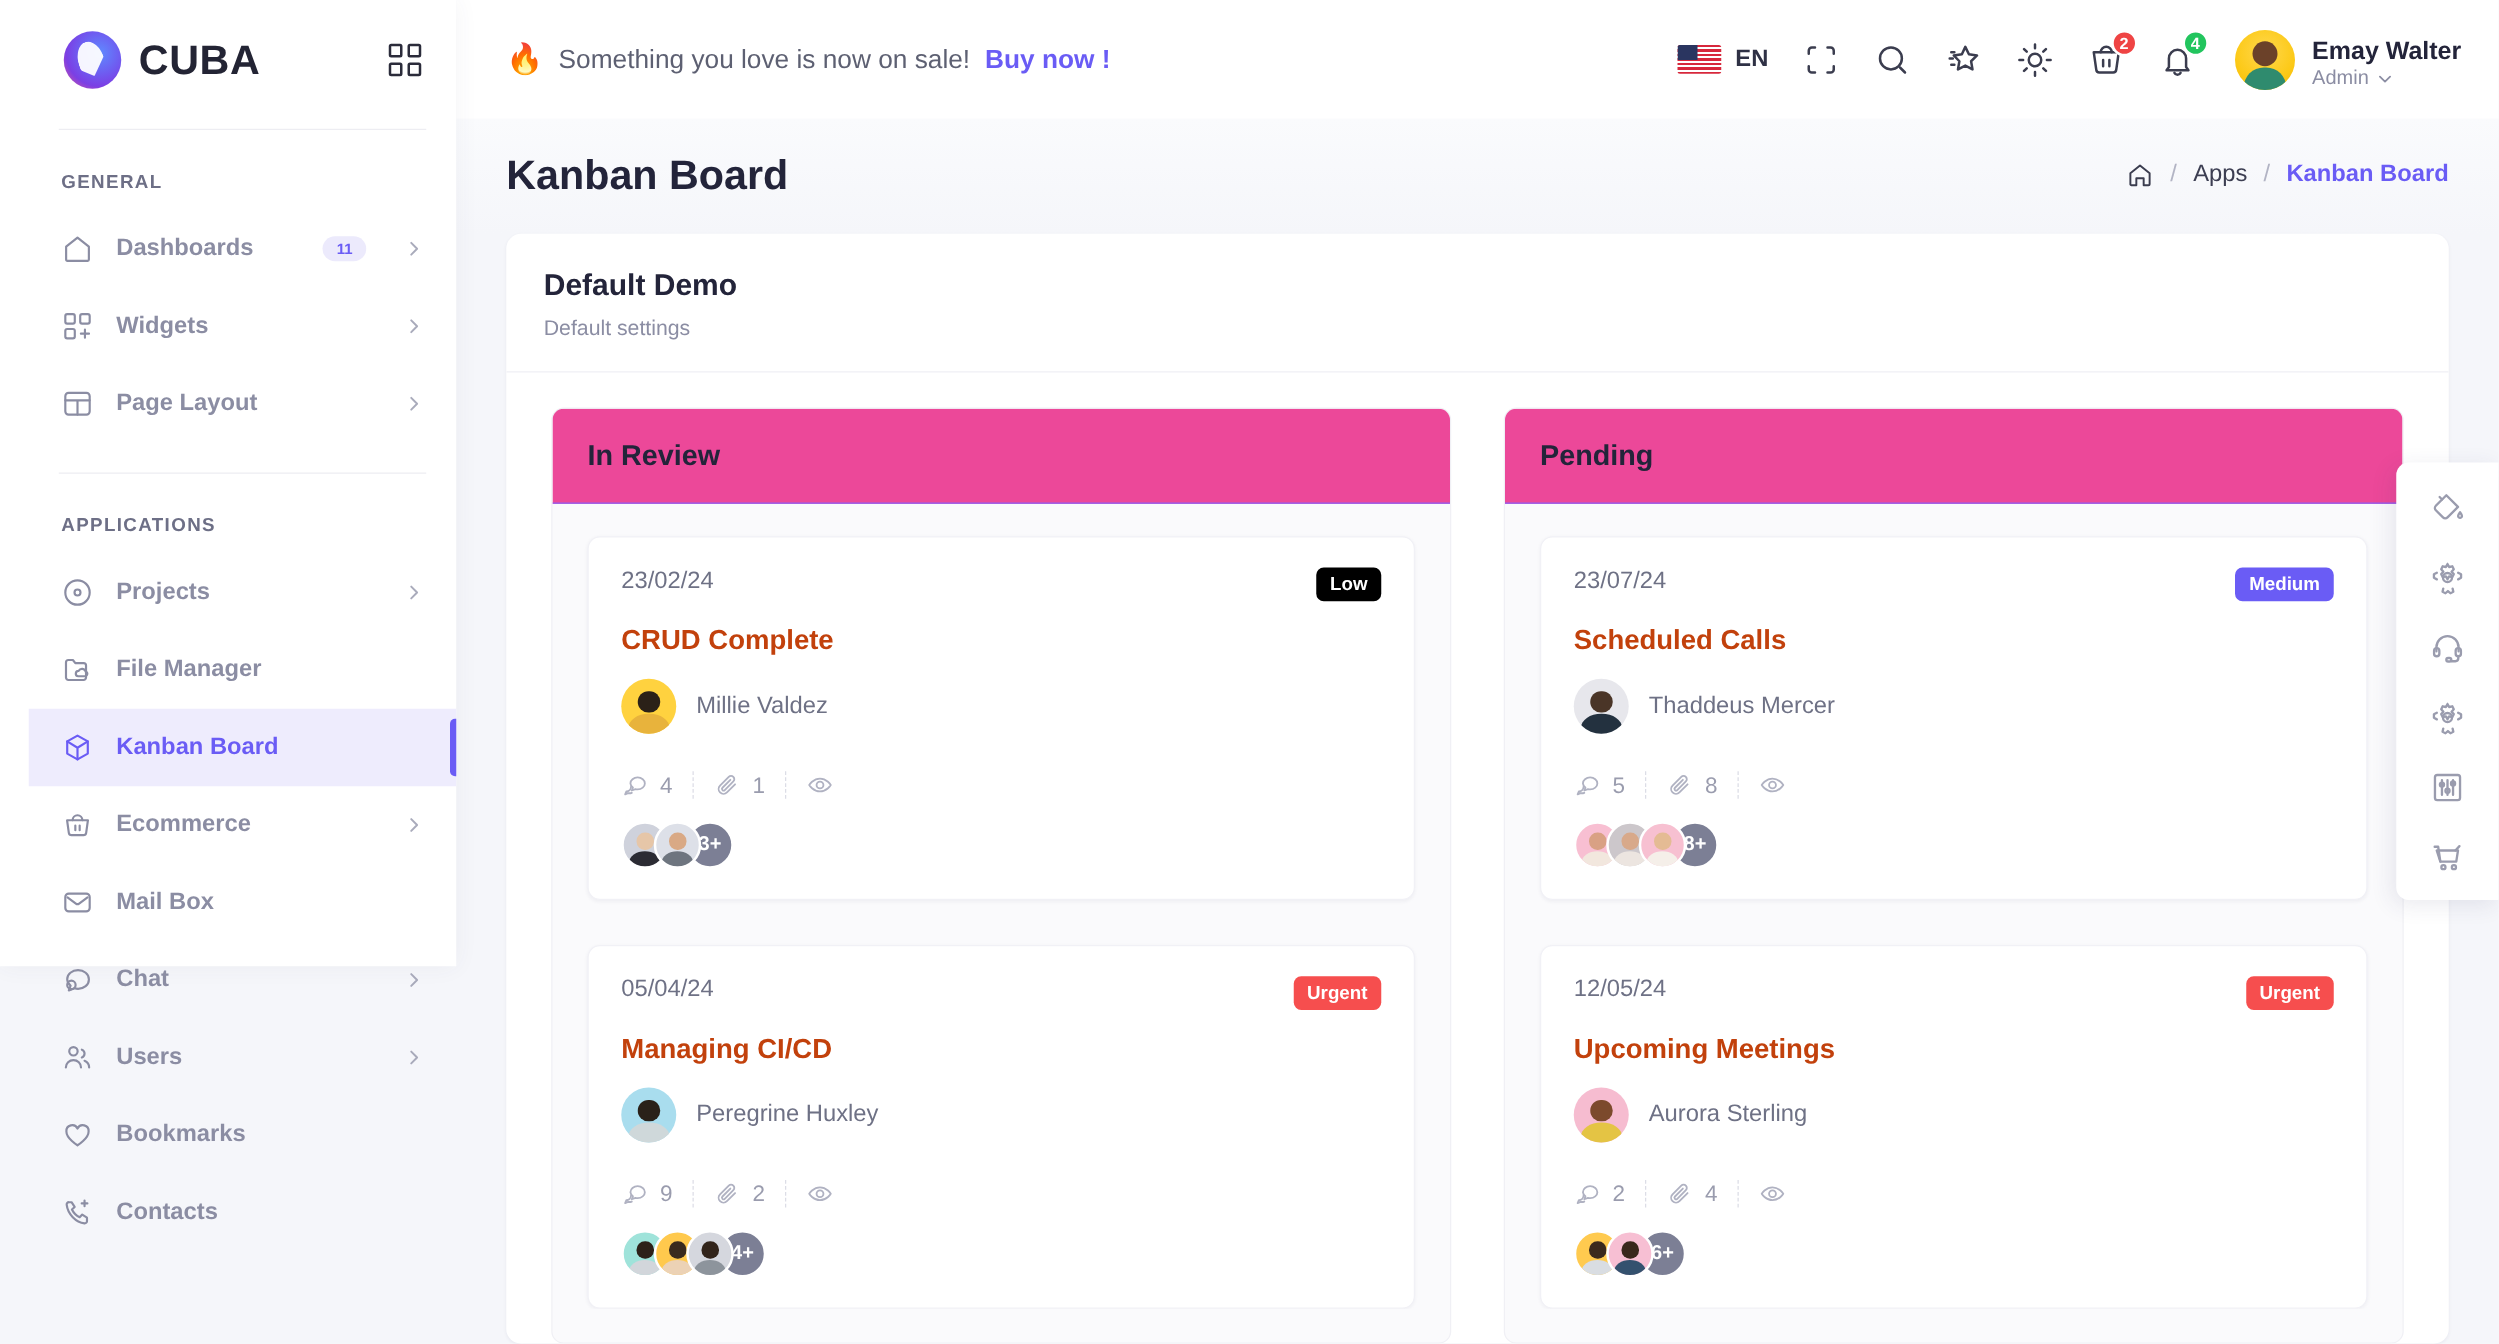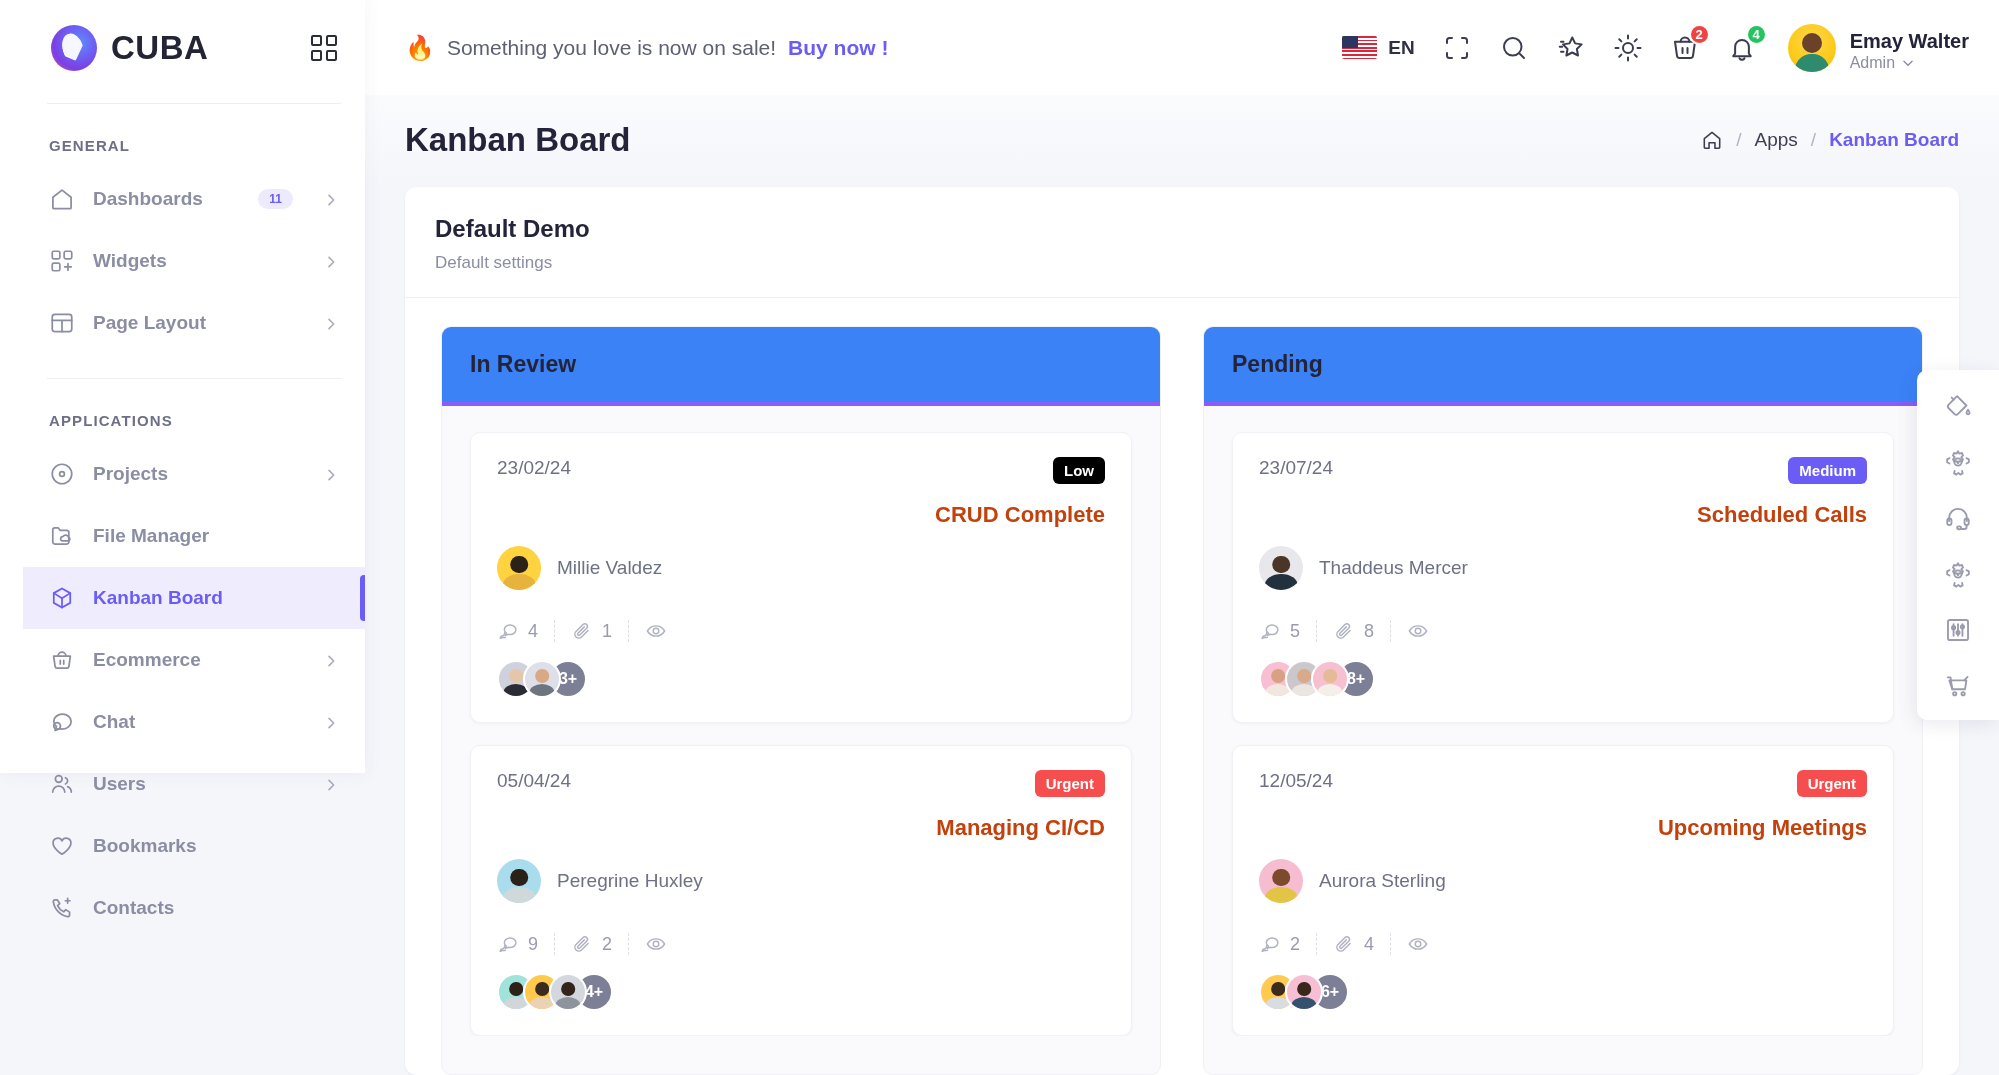--- a/index.html
+++ b/index.html
@@ -144,25 +144,25 @@
   .panel-title { font-size: 24px; font-weight: 700; color: #23243a; }
   .panel-sub { font-size: 17px; color: #8b8da3; margin-top: 10px; }
 
   .columns { display: flex; gap: 42px; padding: 28px 36px 0; flex: 1 1 auto; min-height: 0; overflow: hidden; }
   .column {
     flex: 1 1 0; min-width: 0; background: #fafafc;
     border-radius: 10px; border: 1px solid #f0f0f5;
     display: flex; flex-direction: column; overflow: hidden;
   }
   .column-head {
-    padding: 24px 28px; border-bottom: 4px solid #8b5cf6;
-    background: #3b82f6;
+    padding: 24px 28px; border-bottom: 1px solid #8b5cf6;
+    background: #ec4899;
   }
   .column-title { font-size: 23px; font-weight: 700; color: #23243a; }
-  .column-body { padding: 26px 28px 0; display: flex; flex-direction: column; gap: 22px; overflow: hidden; text-align: right; }
+  .column-body { padding: 26px 28px 0; display: flex; flex-direction: column; gap: 36px; overflow: hidden; }
 
   .card {
     background: #fff; border-radius: 10px; border: 1px solid #f1f1f6;
     box-shadow: 0 1px 3px rgba(40,40,80,.05);
     padding: 24px 26px 24px;
   }
   .card-top { display: flex; align-items: flex-start; }
   .card-date { font-size: 19px; color: #6e7185; }
   .chip {
     margin-left: auto; font-size: 15px; font-weight: 600; color: #fff;
@@ -307,20 +307,29 @@
             </svg>
           </span>
           <span class="nav-label">Ecommerce</span>
           <span style="width: 16px; height: 16px; display: block; color: rgb(155, 157, 176);"><svg class="chev" viewBox="0 0 24 24" fill="none" stroke="currentColor" stroke-width="2.4" stroke-linecap="round" stroke-linejoin="round">
               <path d="M9 5l7 7-7 7"></path>
             </svg></span>
         </div>
         <div class="nav-item">
           <span class="nav-ico">
             <svg viewBox="0 0 24 24" fill="none" stroke="currentColor" stroke-width="1.6" stroke-linecap="round" stroke-linejoin="round">
+              <rect x="3" y="5.4" width="18" height="13.2" rx="2.6"></rect>
+              <path d="M4.6 8.2l6.2 4.6a2 2 0 0 0 2.4 0l6.2-4.6"></path>
+            </svg>
+          </span>
+          <span class="nav-label">Mail Box</span>
+        </div>
+        <div class="nav-item">
+          <span class="nav-ico">
+            <svg viewBox="0 0 24 24" fill="none" stroke="currentColor" stroke-width="1.6" stroke-linecap="round" stroke-linejoin="round">
               <path d="M20.4 11.8c0 3.7-3.6 6.7-8 6.7a9.4 9.4 0 0 1-2.6-.4l-4.2 1.6 1.3-3.5a6.2 6.2 0 0 1-2.5-4.8c0-3.7 3.6-6.7 8-6.7s8 3 8 6.7z"></path>
               <circle cx="7.5" cy="15.6" r="3.1"></circle>
             </svg>
           </span>
           <span class="nav-label">Chat</span>
           <span style="width: 16px; height: 16px; display: block; color: rgb(155, 157, 176);"><svg class="chev" viewBox="0 0 24 24" fill="none" stroke="currentColor" stroke-width="2.4" stroke-linecap="round" stroke-linejoin="round">
               <path d="M9 5l7 7-7 7"></path>
             </svg></span>
         </div>
         <div class="nav-item">

